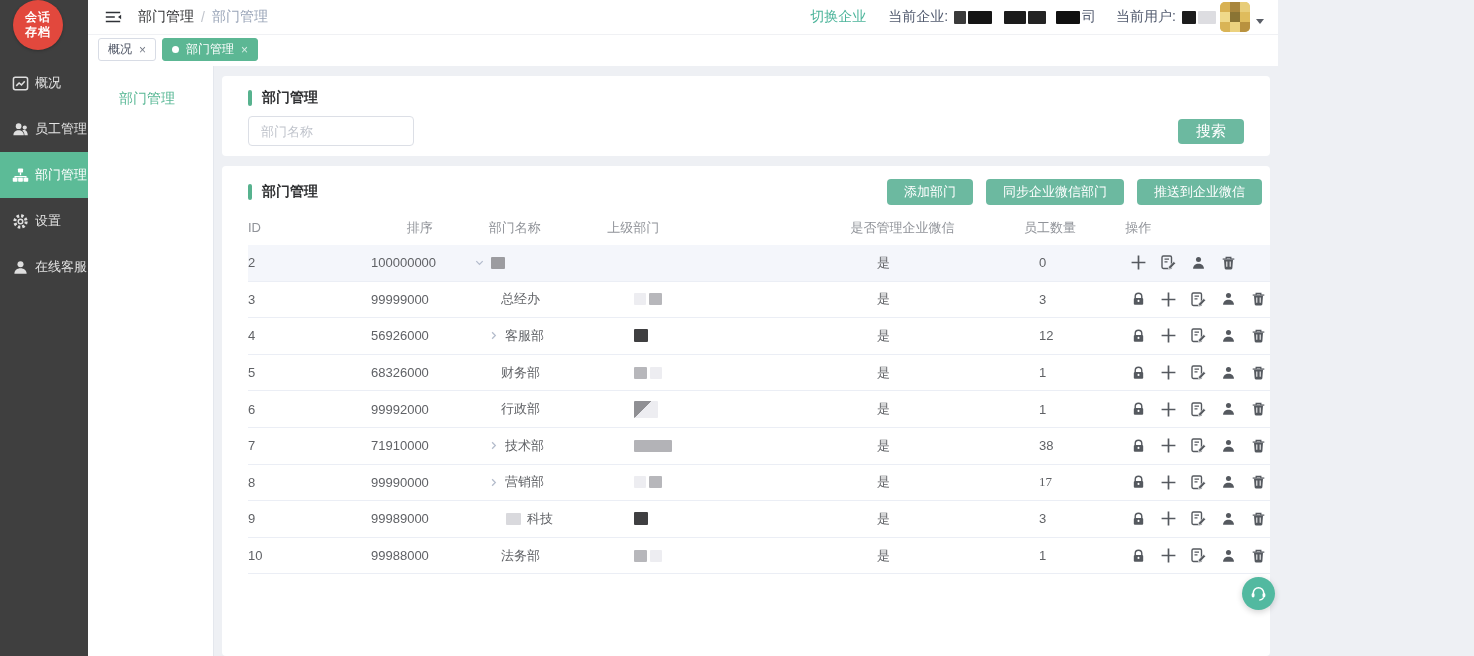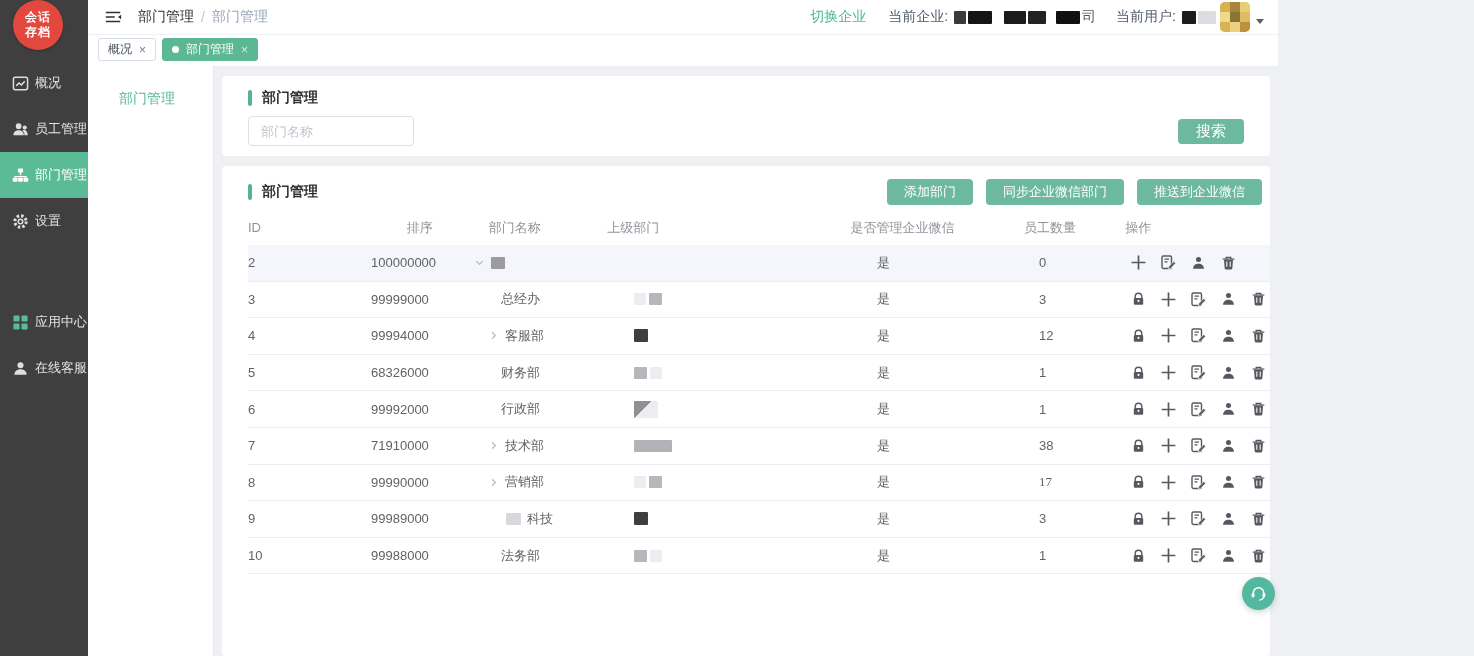--- a/index.html
+++ b/index.html
@@ -136,31 +136,20 @@
         </div>
         <div class="side-item">
           <span class="s-ico">
             <svg width="17" height="17" viewBox="0 0 18 18">
               <circle cx="9" cy="9" r="6" fill="none" stroke="currentColor" stroke-width="3.2" stroke-dasharray="2.6 2.1"></circle>
               <circle cx="9" cy="9" r="2.4" fill="none" stroke="currentColor" stroke-width="1.6"></circle>
             </svg>
           </span>
           <span class="s-label">设置</span>
         </div>
-        <div class="side-item gap">
-          <span class="s-ico green">
-            <svg width="17" height="17" viewBox="0 0 18 18" fill="currentColor">
-              <rect x="1.5" y="1.5" width="6.5" height="6.5" rx="1.2"></rect>
-              <rect x="10" y="1.5" width="6.5" height="6.5" rx="1.2"></rect>
-              <rect x="1.5" y="10" width="6.5" height="6.5" rx="1.2"></rect>
-              <rect x="10" y="10" width="6.5" height="6.5" rx="1.2"></rect>
-            </svg>
-          </span>
-          <span class="s-label">应用中心</span>
-        </div>
         <div class="side-item">
           <span class="s-ico">
             <svg width="17" height="17" viewBox="0 0 18 18" fill="currentColor">
               <circle cx="9" cy="5.5" r="3.2"></circle>
               <path d="M2.5 15.5c0-3.6 2.9-5.8 6.5-5.8s6.5 2.2 6.5 5.8z"></path>
             </svg>
           </span>
           <span class="s-label">在线客服</span>
         </div>
       </nav>
@@ -355,21 +344,21 @@
                         <path d="M1.8 3.8h12.4" stroke="currentColor" stroke-width="1.3"></path>
                         <path d="M5.5 3.6V2h5v1.6" fill="none" stroke="currentColor" stroke-width="1.3"></path>
                         <path d="M3.2 4.5h9.6l-.7 9.2a1.3 1.3 0 0 1-1.3 1.2H5.2a1.3 1.3 0 0 1-1.3-1.2z" fill="currentColor"></path>
                         <path d="M6.2 6.5v5.5M9.8 6.5v5.5" stroke="#fff" stroke-width="1.1"></path>
                       </svg>
                     </span>
                   </div>
                 </div>
                 <div class="tr">
                   <div class="td" style="width: 123px;">4</div>
-                  <div class="td" style="width: 85px;">99994000</div>
+                  <div class="td" style="width: 85px;">56926000</div>
                   <div class="td c-name" style="width: 123px; padding-left: 32px;">
                     <span class="chev">
                       <svg width="11" height="11" viewBox="0 0 12 12">
                         <path d="M4.5 2.5L8 6l-3.5 3.5" fill="none" stroke="currentColor" stroke-width="1.4"></path>
                       </svg>
                     </span>
                     <span>客服部</span>
                   </div>
                   <div class="td c-parent" style="width: 252px; padding-left: 55px;">
                     <span class="rb rb-dark"></span>

